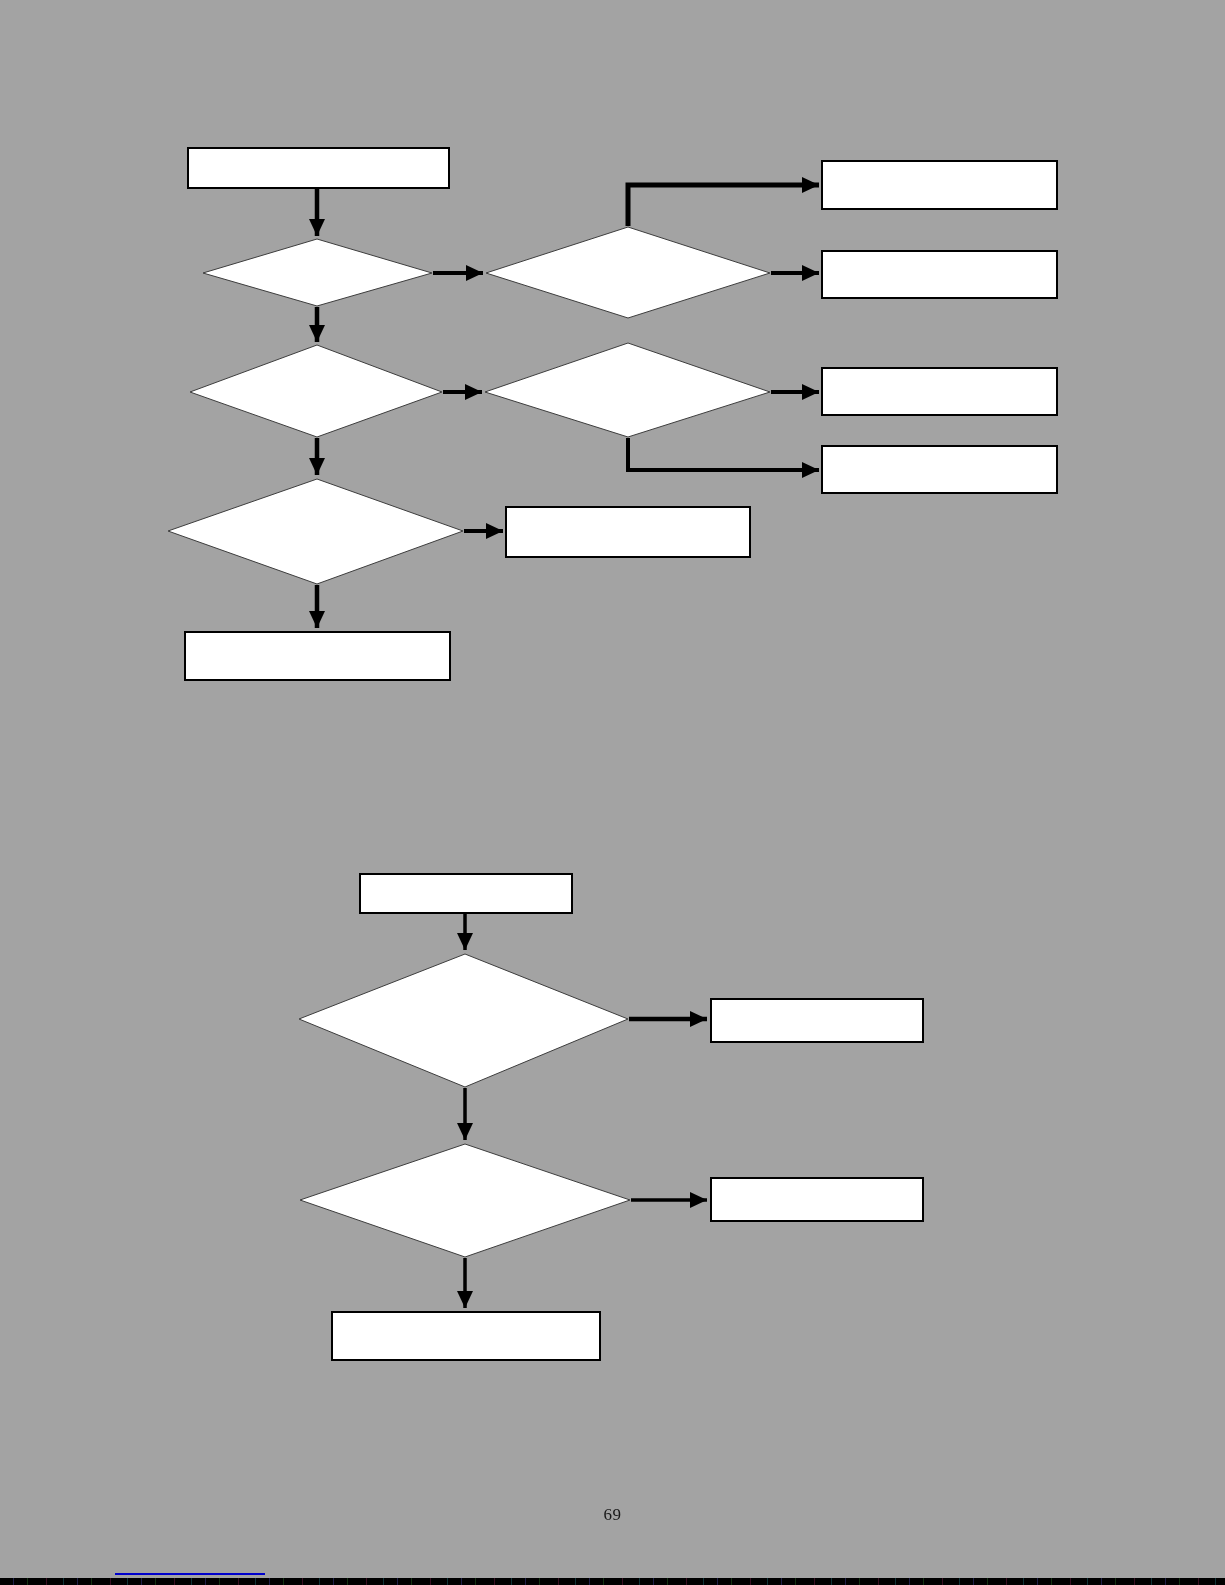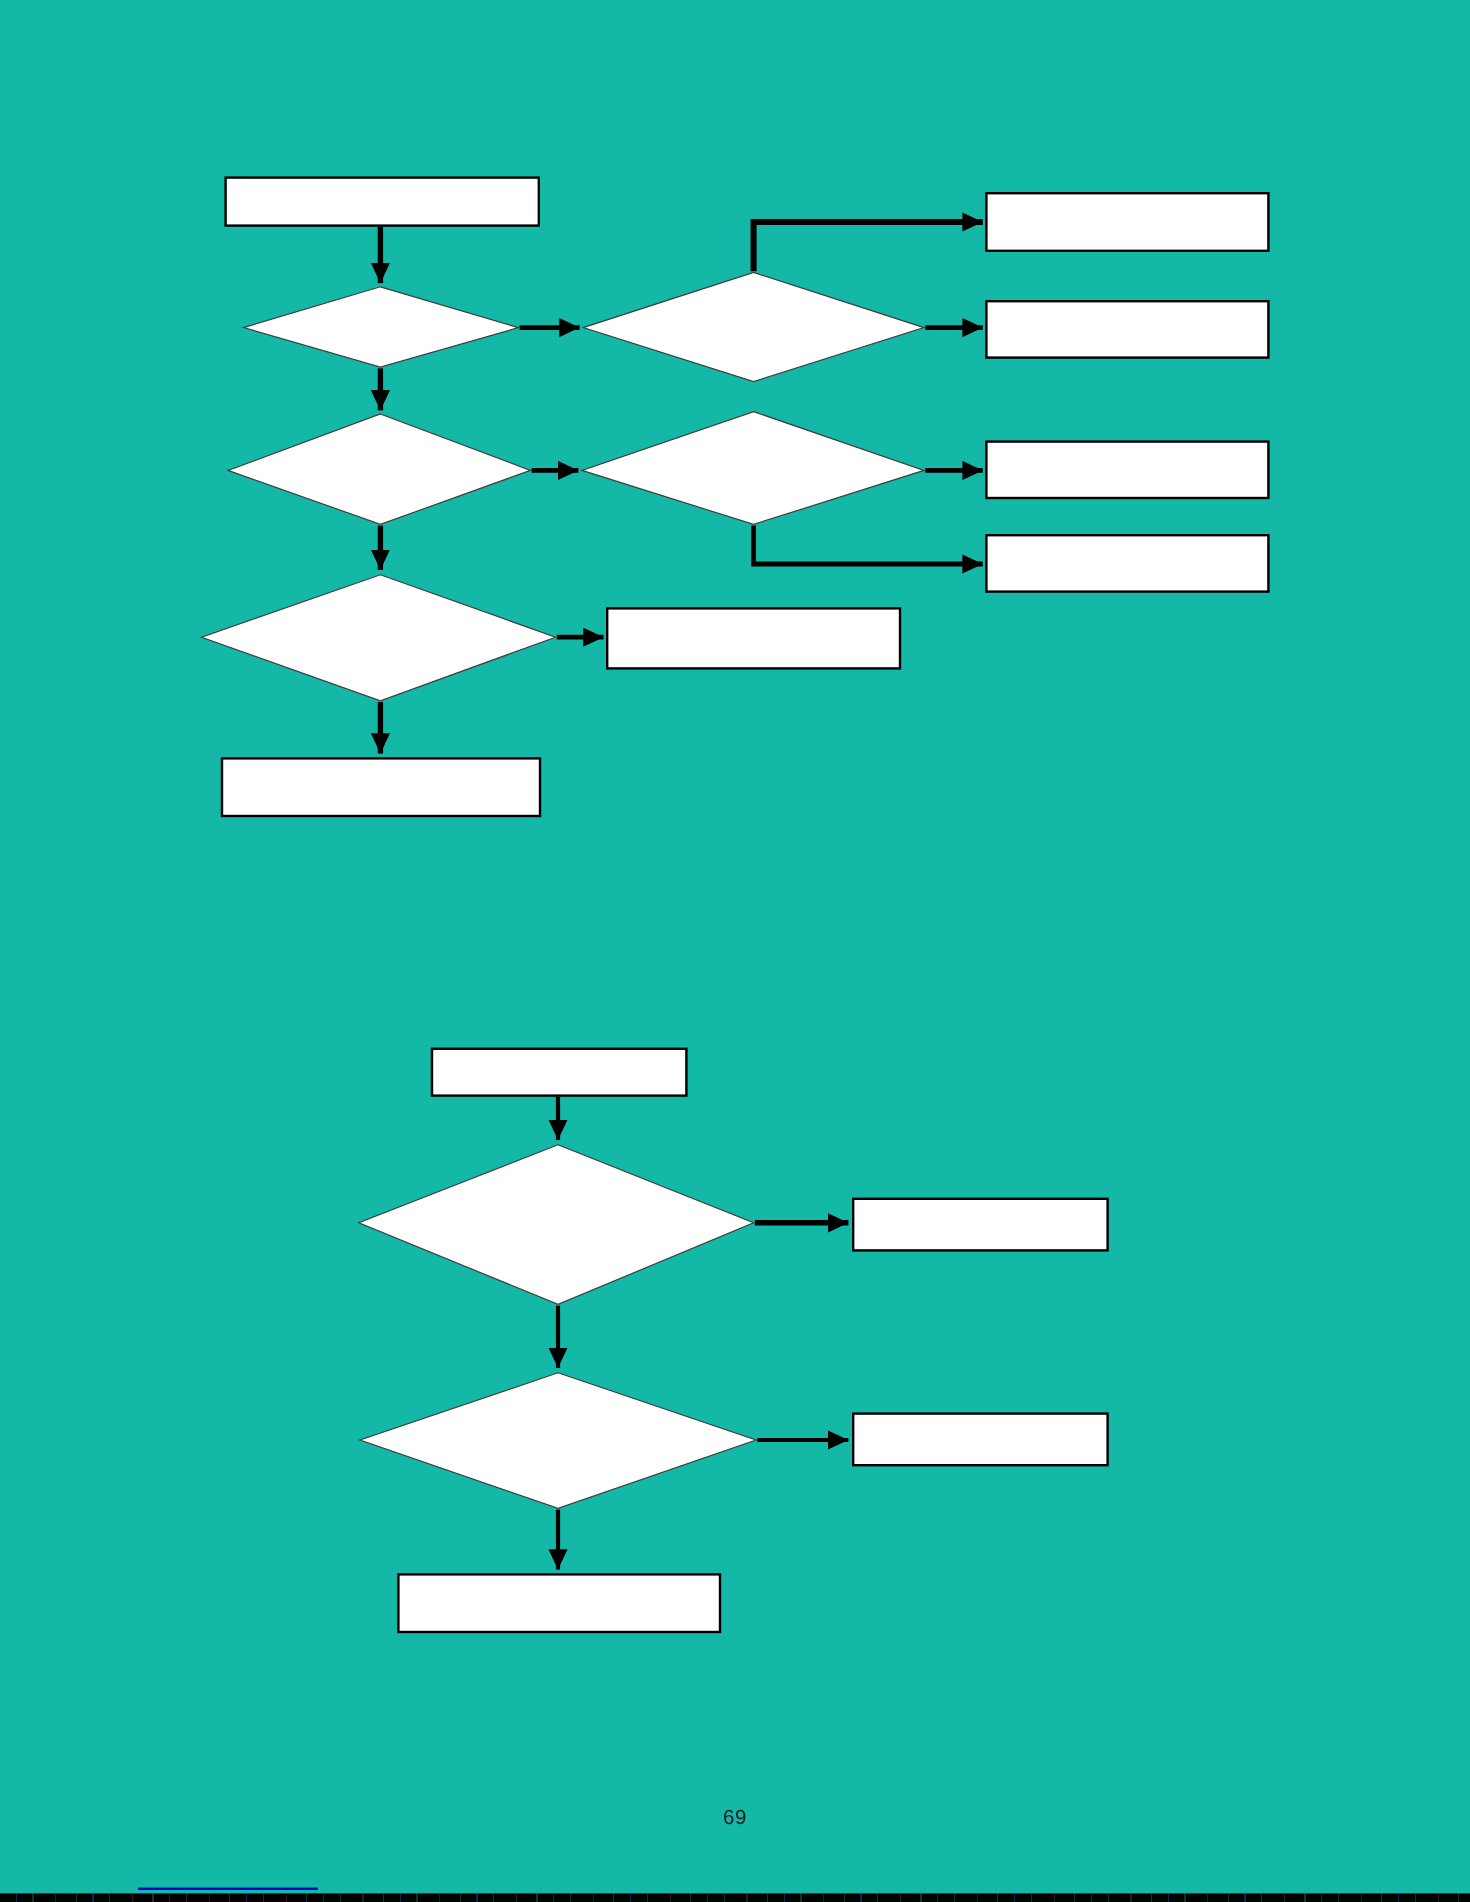--- a/index.html
+++ b/index.html
@@ -4,23 +4,23 @@
 <style>
   html, body {
     margin: 0;
     padding: 0;
     background: #ffffff;
   }
   .page {
     position: relative;
     width: 1225px;
     height: 1585px;
-    background: #14b8a6;
+    background: #a3a3a3;
     overflow: hidden;
-    font-family: Liberation Sans, sans-serif;
+    font-family: Liberation Serif, serif;
   }
   #flowchart-svg {
     position: absolute;
     left: 0;
     top: 0;
   }
   .footer-page-number {
     position: absolute;
     left: 0;
     right: 0;

